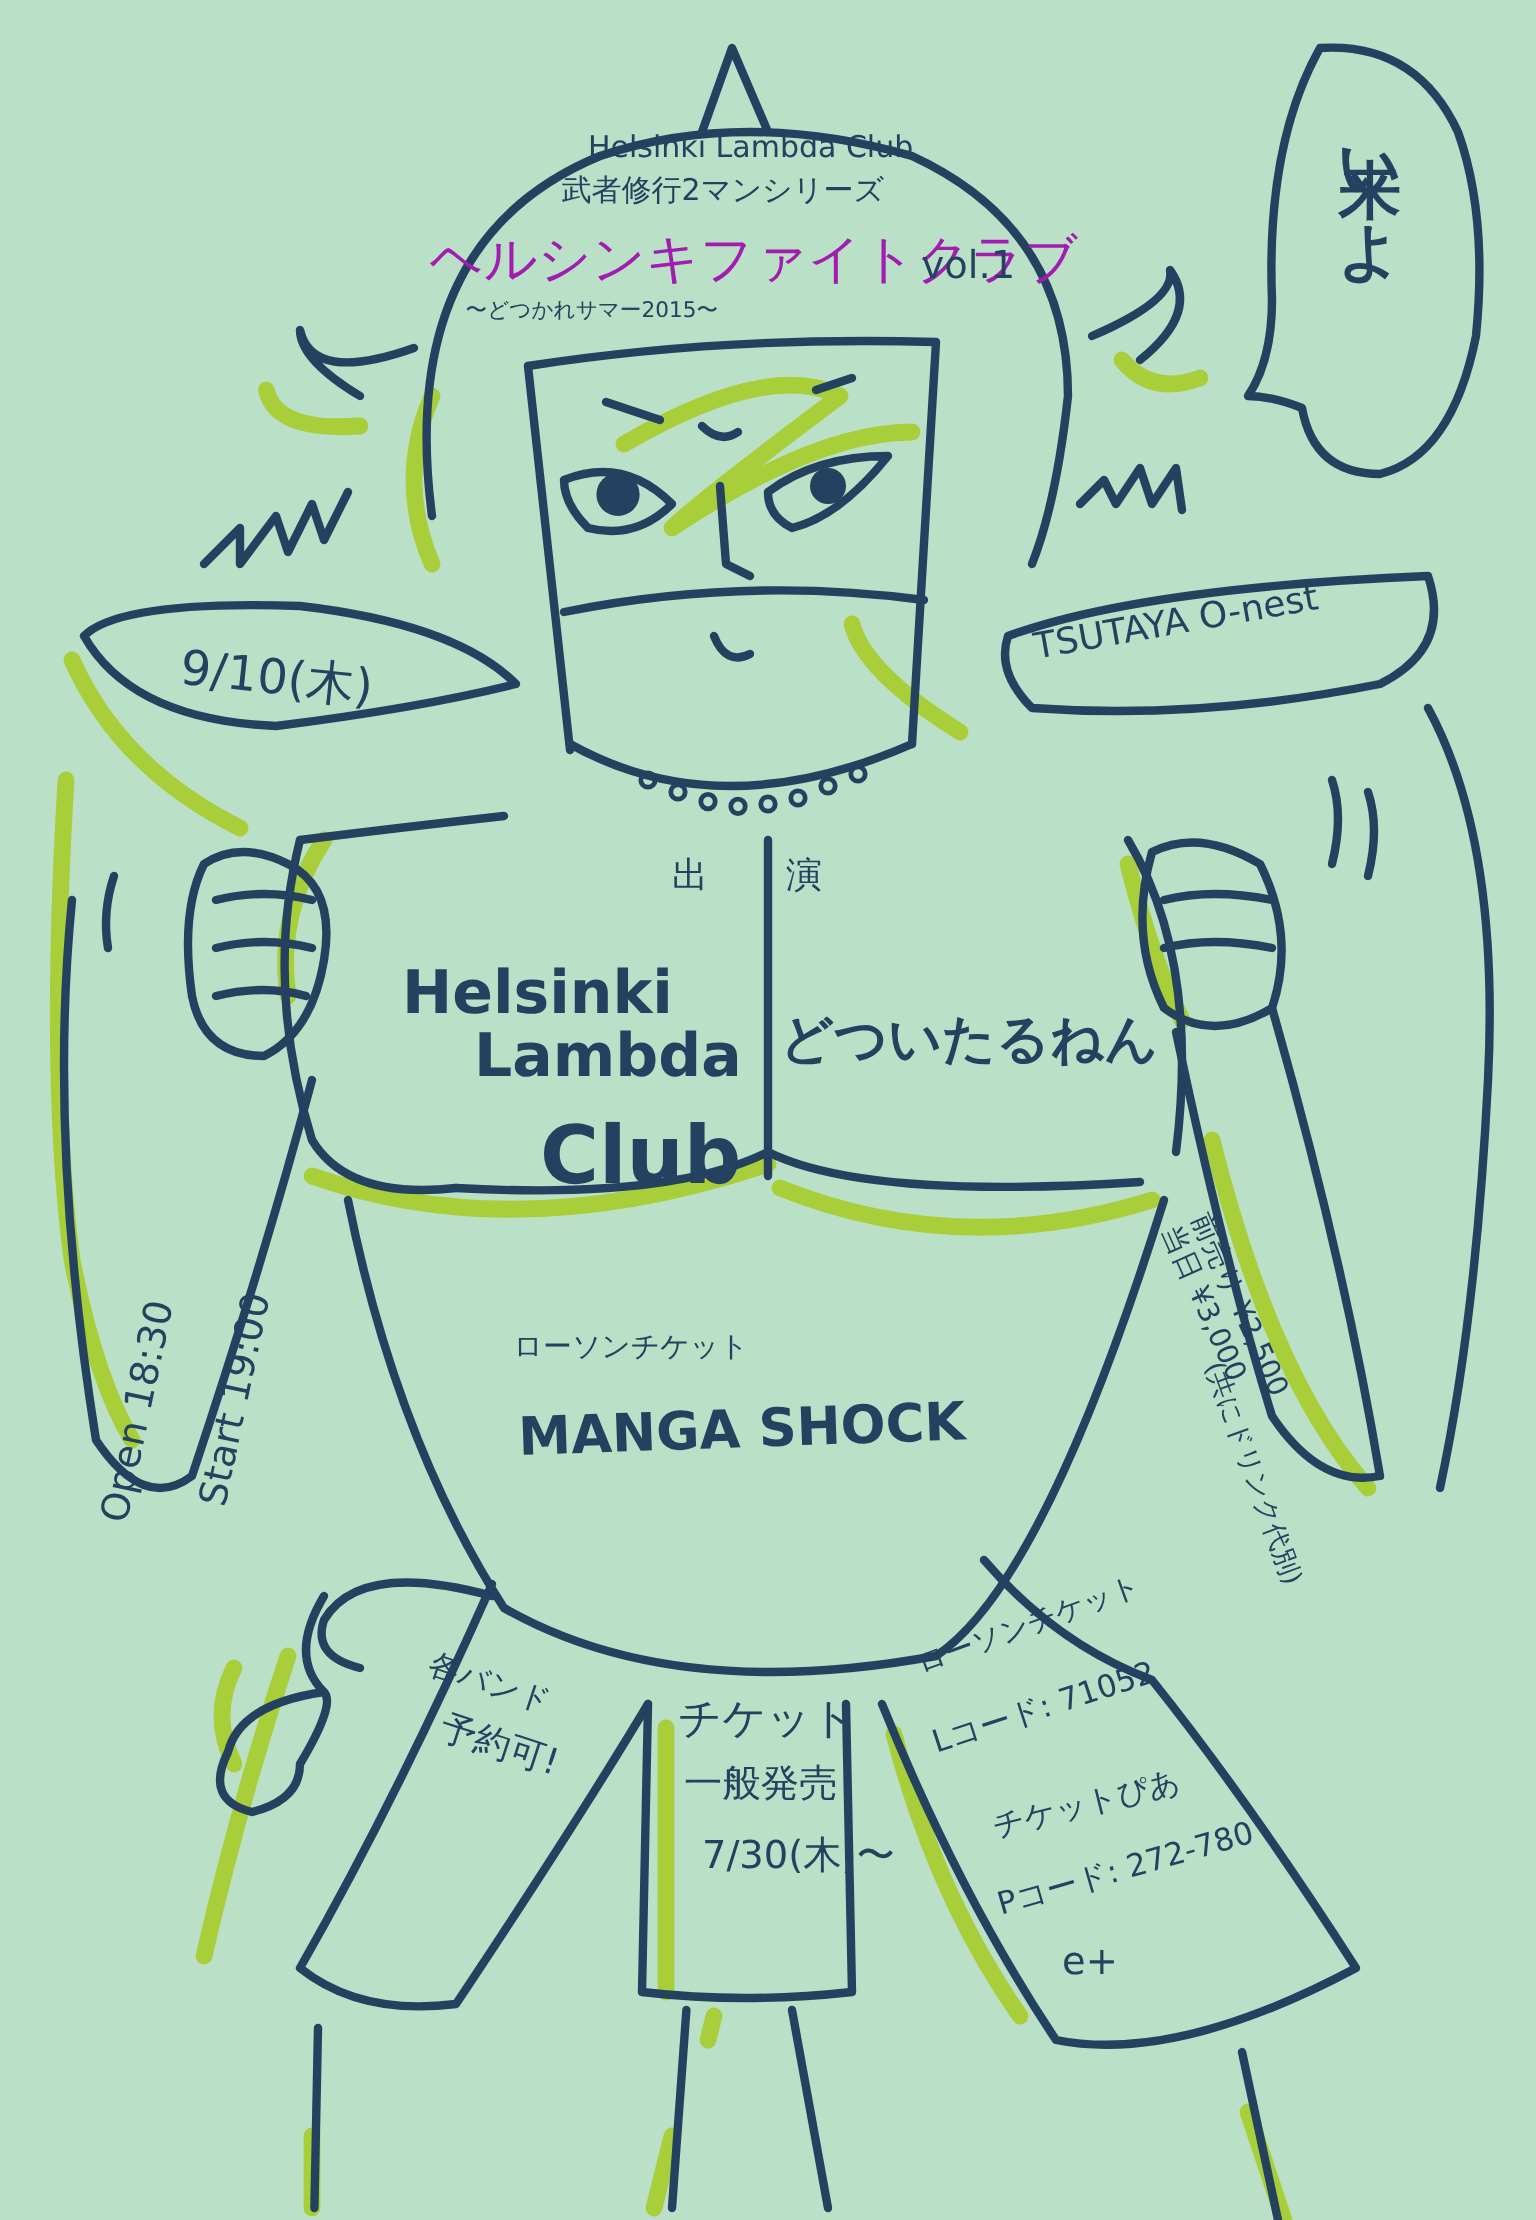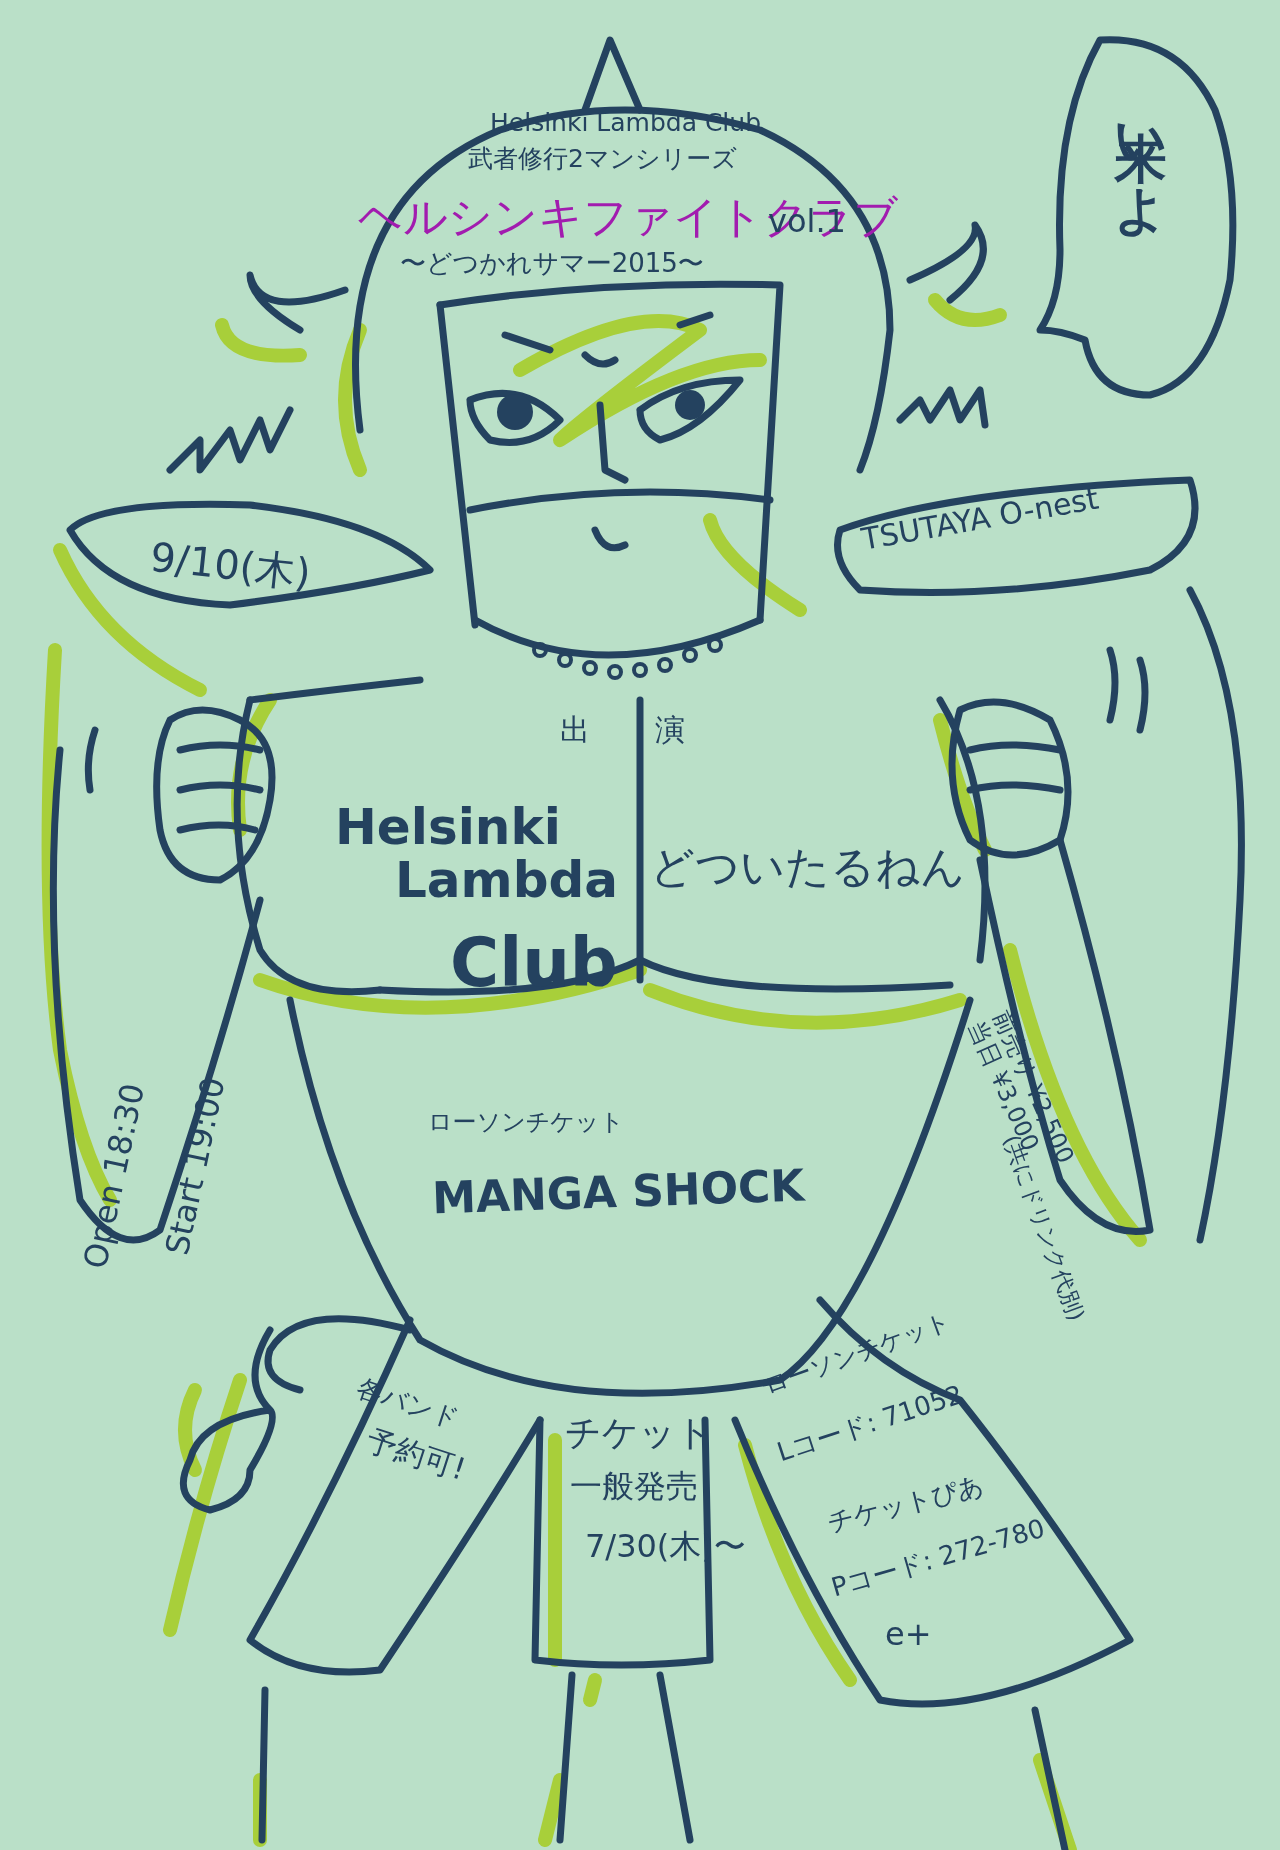--- a/index.html
+++ b/index.html
@@ -123,33 +123,33 @@
 
     <circle cx="515" cy="412" r="18" fill="#24425f"></circle>
     <circle cx="690" cy="405" r="15" fill="#24425f"></circle>
   </g>
 </svg>
 
 <div class="t" style="left:490px;top:110px;font-size:25px;">Helsinki Lambda Club</div>
 <div class="t" style="left:468px;top:146px;font-size:25px;">武者修行2マンシリーズ</div>
 <div class="t red" style="left:358px;top:195px;font-size:44px;">ヘルシンキファイトクラブ</div>
 <div class="t" style="left:768px;top:205px;font-size:32px;">vol.1</div>
-<div class="t" style="left:400px;top:250px;font-size:26px;">〜どつかれサマー2015〜</div>
+<div class="t" style="left:388px;top:250px;font-size:18px;">〜どつかれサマー2015〜</div>
 
 <div class="t" style="left:1115px;top:90px;font-size:52px;writing-mode:vertical-rl;font-weight:bold;">来いよ</div>
 
 <div class="t" style="left:150px;top:545px;font-size:40px;transform:rotate(6deg);">9/10(木)</div>
 <div class="t" style="left:862px;top:525px;font-size:30px;transform:rotate(-10deg);transform-origin:left center;">TSUTAYA O-nest</div>
 
 <div class="t" style="left:560px;top:715px;font-size:30px;">出</div>
 <div class="t" style="left:655px;top:715px;font-size:30px;">演</div>
 <div class="t" style="left:335px;top:785px;font-size:50px;font-weight:bold;margin-top:17px;">Helsinki</div>
 <div class="t" style="left:395px;top:855px;font-size:50px;font-weight:bold;">Lambda</div>
 <div class="t" style="left:450px;top:930px;font-size:67px;font-weight:bold;">Club</div>
-<div class="t" style="left:650px;top:845px;font-size:44px;font-weight:normal;">どついたるねん</div>
+<div class="t" style="left:650px;top:845px;font-size:44px;font-weight:bold;">どついたるねん</div>
 
 <div class="t" style="left:428px;top:1110px;font-size:24px;">ローソンチケット</div>
 <div class="t" style="left:432px;top:1170px;font-size:44px;font-weight:bold;transform:rotate(-2deg);">MANGA SHOCK</div>
 
 <div class="t" style="left:20px;top:1160px;font-size:32px;transform:rotate(-78deg);transform-origin:center;">Open 18:30</div>
 <div class="t" style="left:105px;top:1150px;font-size:32px;transform:rotate(-78deg);transform-origin:center;">Start 19:00</div>
 
 <div class="t" style="left:1000px;top:1000px;font-size:24px;transform:rotate(66deg);transform-origin:left center;">前売り ¥2,500</div>
 <div class="t" style="left:975px;top:1010px;font-size:24px;transform:rotate(66deg);transform-origin:left center;">当日 ¥3,000</div>
 <div class="t" style="left:1010px;top:1125px;font-size:22px;transform:rotate(70deg);transform-origin:left center;">(共にドリンク代別)</div>

